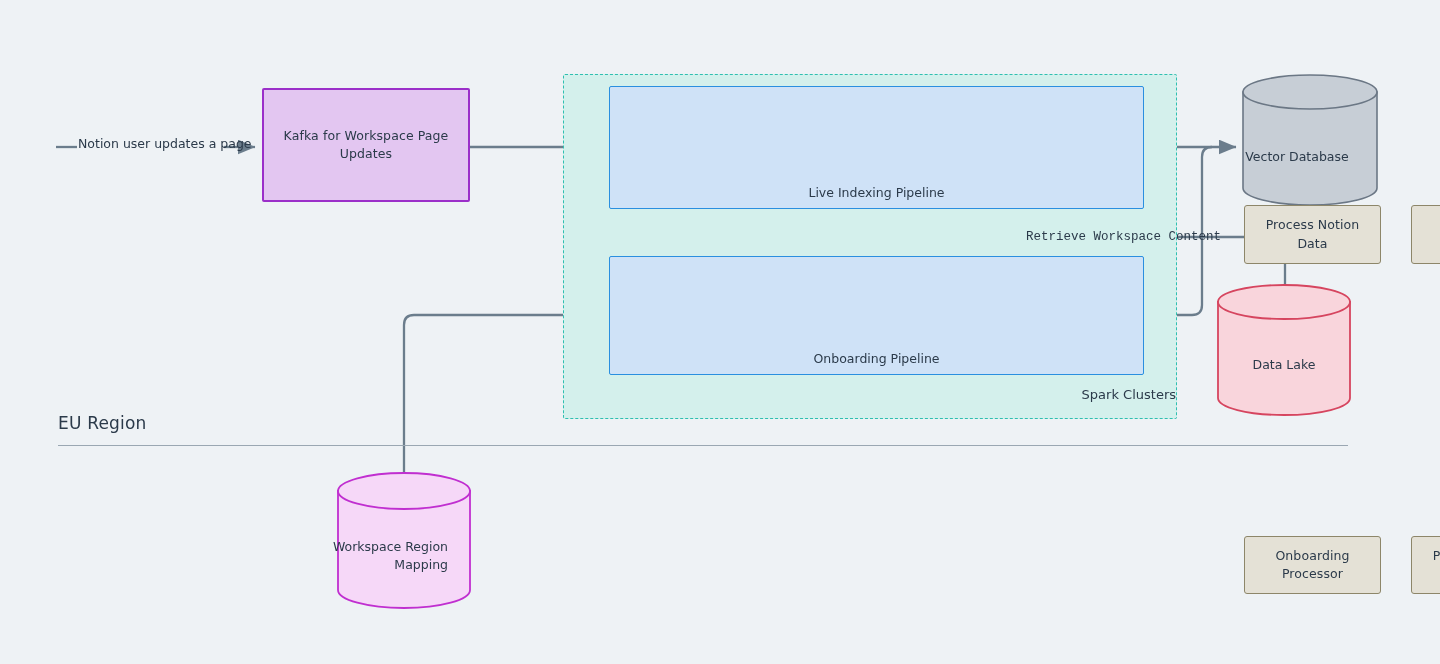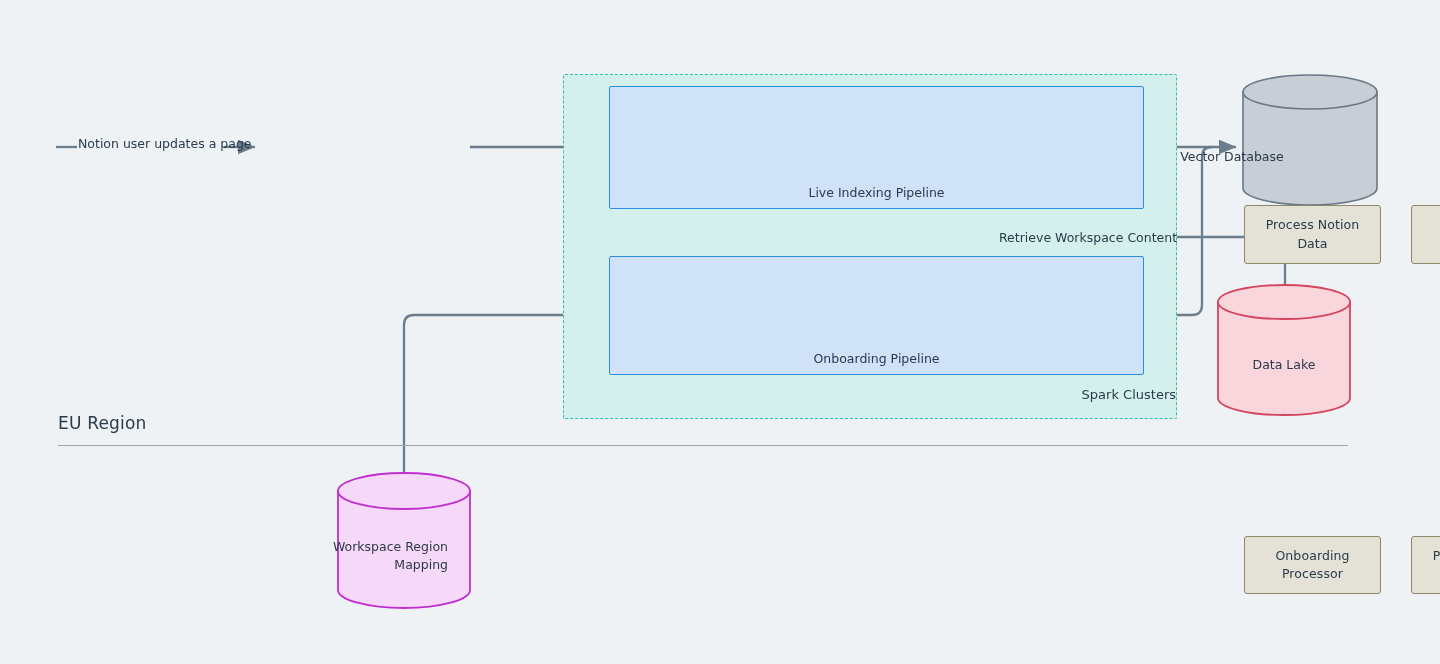--- a/index.html
+++ b/index.html
@@ -122,21 +122,21 @@
 
   
   .edge-label {
     position: absolute;
     font-size: 12.5px;
     color: #2b3a4a;
     white-space: nowrap;
     background: transparent;
   }
   .lbl-notion { left: 78px; top: 136px; }
-  .lbl-retrieve { left: 999px; top: 230px; }
+  .lbl-retrieve { left: 1026px; top: 230px; font-family: Liberation Mono, monospace; }
   .lbl-query { left: 258px; top: 350px; }
 </style>
 </head>
 <body>
 
 <div id="canvas">
 
   <svg class="layer" viewBox="0 0 1440 664">
     <defs>
       <marker id="arrow" markerWidth="9" markerHeight="9" refX="7.4" refY="3.2" orient="auto" markerUnits="strokeWidth">
@@ -196,22 +196,25 @@
     <div class="node task" style="left:634px;top:279px;width:137px;height:58px;position:absolute;">
       <span class="node-label">Onboarding Processor</span>
     </div>
     <div class="node task" style="left:801px;top:279px;width:137px;height:58px;position:absolute;">
       <span class="node-label">Process Notion Data</span>
     </div>
 
     <div class="pipeline-title">Onboarding Pipeline</div>
   </div>
 
-
-  <div class="cyl-text" style="top:148px;left:1170px;width:124px;">Vector Database</div>
+  <div class="node kafka">
+    <span class="node-label">Kafka for Workspace Page Updates</span>
+  </div>
+
+  <div class="cyl-text" style="top:148px;left:1235px;width:124px;">Vector Database</div>
 
   <div class="cyl-text" style="top:356px;left:1218px;width:132px;">Data Lake</div>
 
   <div class="cyl-text" style="top:538px;left:328px;width:120px;text-align:right;">Workspace Region Mapping</div>
 
   <div class="edge-label lbl-notion">Notion user updates a page</div>
 
   <div class="edge-label lbl-retrieve">Retrieve Workspace Content</div>
 
 

